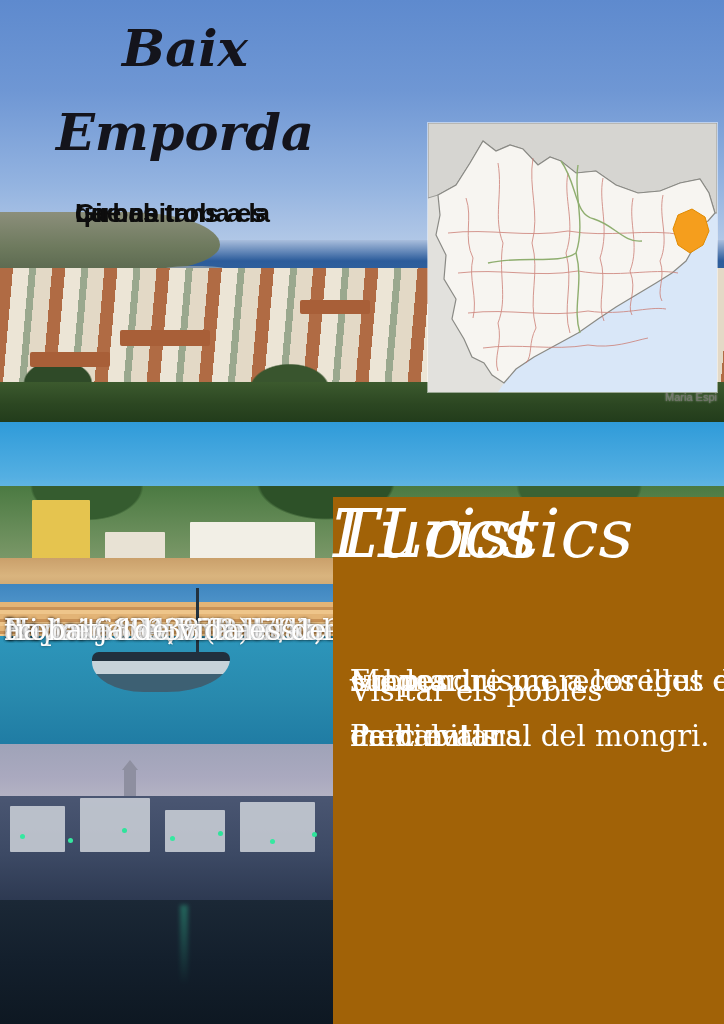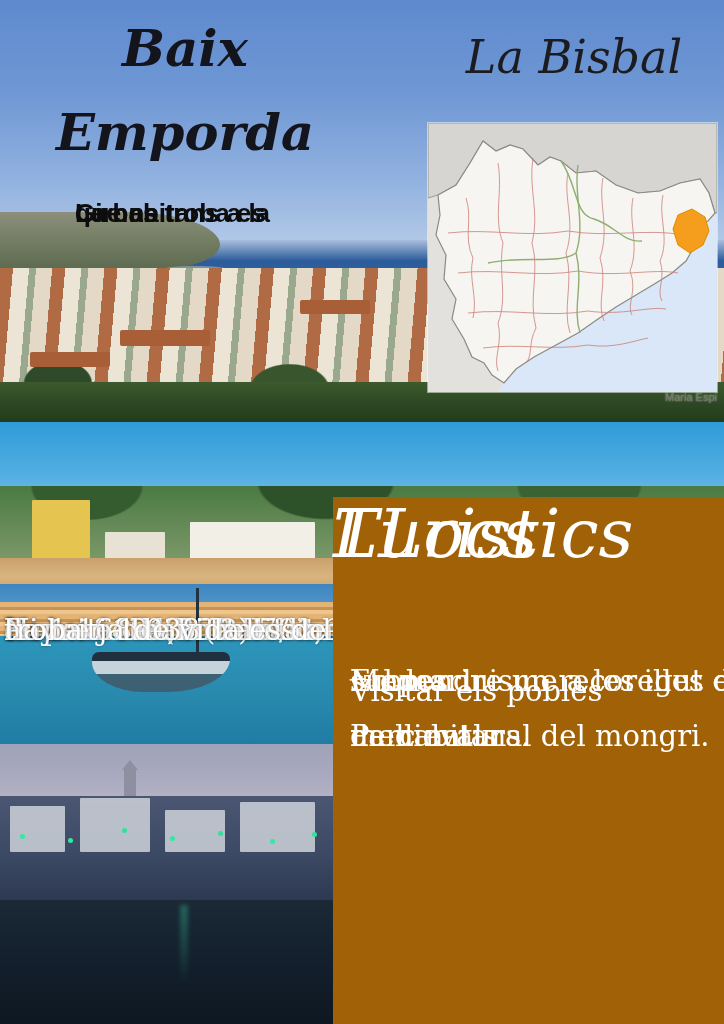--- a/index.html
+++ b/index.html
@@ -145,21 +145,20 @@
 
       <path d="M250,92 L264,86 L277,94 L281,108 L275,122 L262,130 L250,122 L245,106 Z" fill="#f59e1d" stroke="#e08a00" stroke-width="1"></path>
     </svg>
     <div class="map-watermark">Maria Espi</div>
   </div>
 
   <div class="main-title">
     <div style="position:static;">Baix</div>
     <div style="position:static;">Emporda</div>
   </div>
-  <div class="town-title">La Bisbal</div>
   <div class="subtitle">
     <div>La habitans a la</div>
     <div>que es troba es</div>
     <div>Girona</div>
   </div>
 
   <div class="b-sky"></div>
   <div class="b-treeline"></div>
   <div class="bld" style="left:32px;top:500px;width:58px;height:62px;background:#e5c44f;"></div>
   <div class="bld" style="left:190px;top:522px;width:125px;height:42px;background:#f2efe6;"></div>

